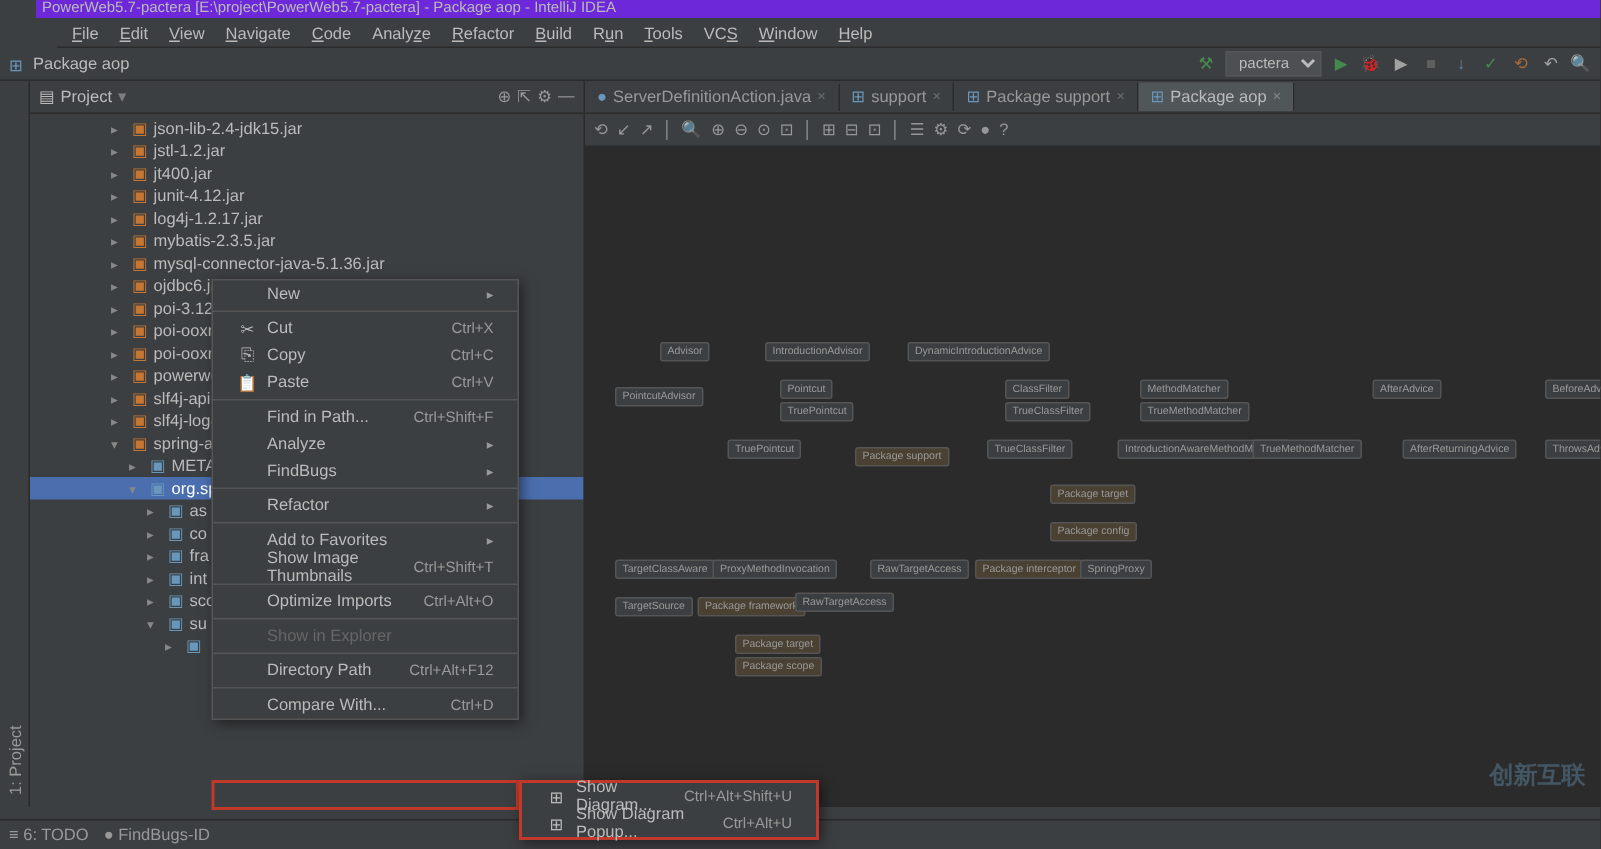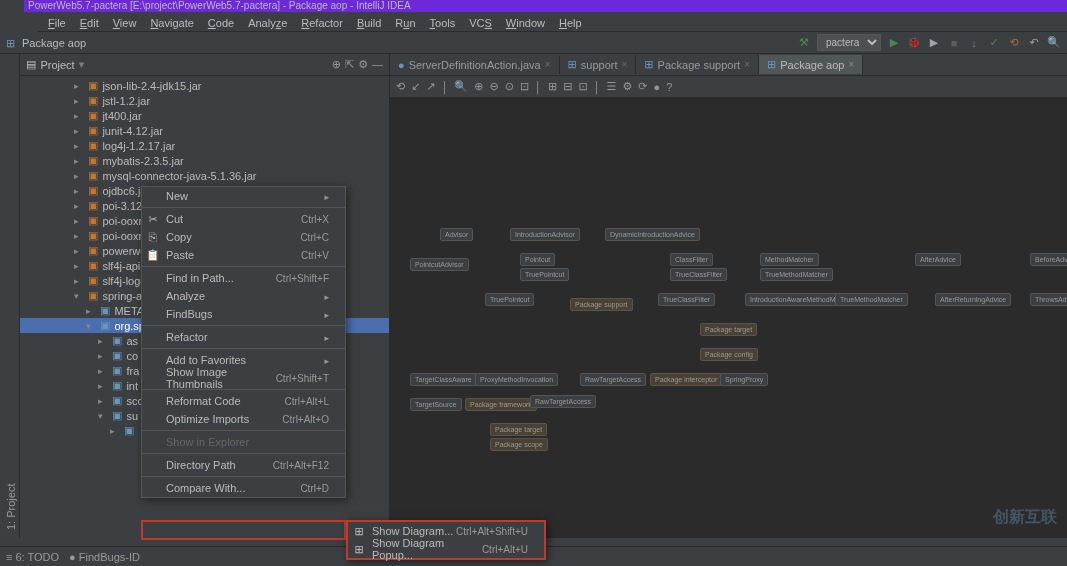--- a/index.html
+++ b/index.html
@@ -35,21 +35,21 @@
 .tab.active { background:#515658; color:#bbb; }
 .tab .close { opacity:0.5; font-size:10px; }
 .editor-toolbar { height:22px; background:#3c3f41; display:flex; align-items:center; gap:6px; padding:0 6px; border-bottom:1px solid #2b2b2b; }
 .editor-toolbar span { opacity:0.7; cursor:pointer; }
 .diagram-canvas { flex:1; background:#2b2b2b; position:relative; overflow:hidden; }
 .node { position:absolute; background:#3c3f41; border:1px solid #555; padding:2px 4px; font-size:7px; color:#999; border-radius:2px; white-space:nowrap; }
 .node.pkg { background:#4a4133; }
 .context-menu { position:absolute; background:#3c3f41; border:1px solid #555; box-shadow:2px 2px 8px rgba(0,0,0,0.5); min-width:200px; z-index:100; }
 .context-menu.main-menu { left:141px; top:186px; width:205px; }
 .context-menu.sub-menu { left:346px; top:520px; width:190px; border:2px solid #c0392b; }
-.menu-item { display:flex; justify-content:space-between; align-items:center; padding:2px 16px 2px 24px; height:18px; color:#bbb; position:relative; }
+.menu-item { display:flex; justify-content:space-between; align-items:center; padding:2px 16px 2px 24px; height:18px; color:#bbb; position:relative;margin-left:12px; }
 .menu-item.disabled { color:#666; }
 .menu-item .shortcut { color:#999; font-size:10px; }
 .menu-item .arrow-r { font-size:9px; }
 .menu-item .mi-icon { position:absolute; left:4px; width:14px; text-align:center; }
 .menu-sep { height:1px; background:#555; margin:2px 0; }
 .red-box { position:absolute; border:2px solid #c0392b; pointer-events:none; }
 .statusbar { position:absolute; bottom:0; left:0; right:0; height:20px; background:#3c3f41; border-top:1px solid #2b2b2b; display:flex; align-items:center; padding:0 6px; gap:10px; font-size:10px; color:#999; }
 .watermark { position:absolute; right:10px; bottom:10px; opacity:0.4; font-size:16px; color:#6897bb; font-weight:bold; }
 select.config { background:#4c5052; color:#bbb; border:1px solid #555; font-size:10px; padding:1px 4px; }
 </style>
@@ -364,24 +364,20 @@
     <div class="menu-item">
       <span>Add to Favorites</span>
       <span class="shortcut"><span class="arrow-r">▸</span></span>
     </div>
     <div class="menu-item">
       <span>Show Image Thumbnails</span>
       <span class="shortcut">Ctrl+Shift+T</span>
     </div>
     <div class="menu-sep"></div>
     <div class="menu-item">
-      <span>Reformat Code</span>
-      <span class="shortcut">Ctrl+Alt+L</span>
-    </div>
-    <div class="menu-item">
       <span>Optimize Imports</span>
       <span class="shortcut">Ctrl+Alt+O</span>
     </div>
     <div class="menu-sep"></div>
     <div class="menu-item disabled">
       <span>Show in Explorer</span>
       <span class="shortcut"></span>
     </div>
     <div class="menu-sep"></div>
     <div class="menu-item">

